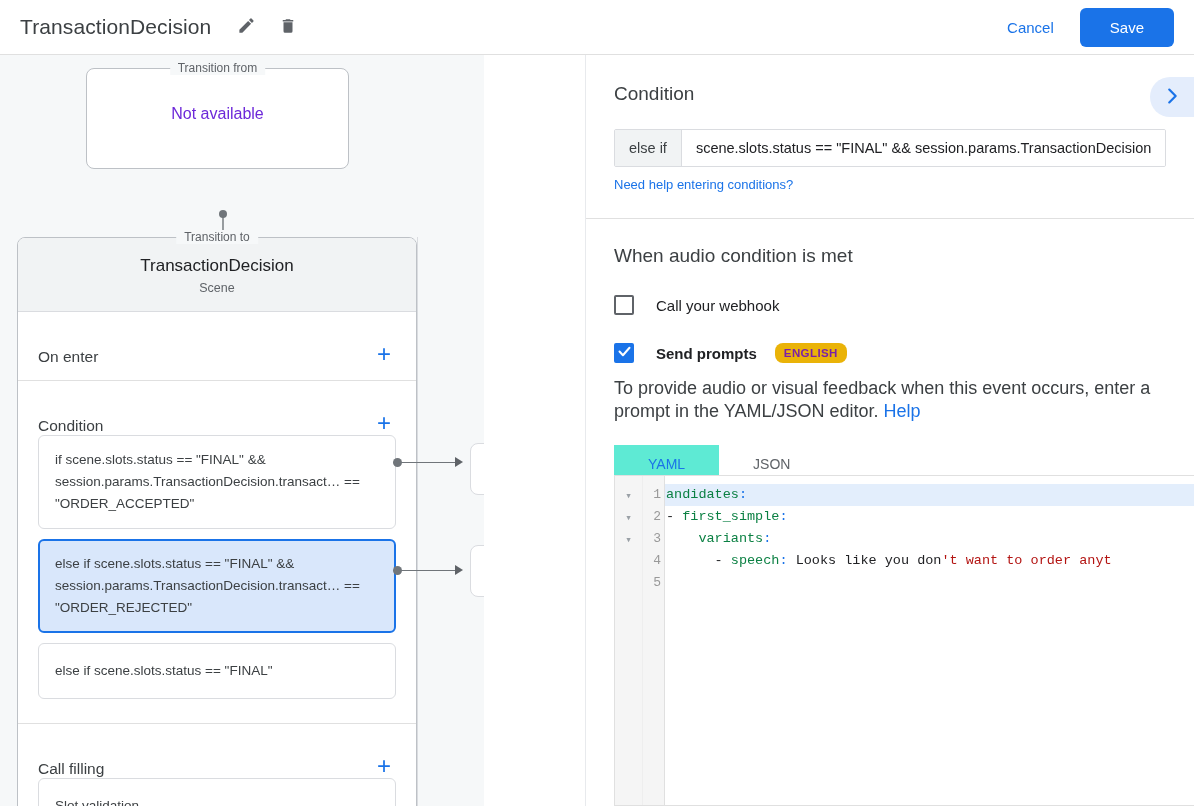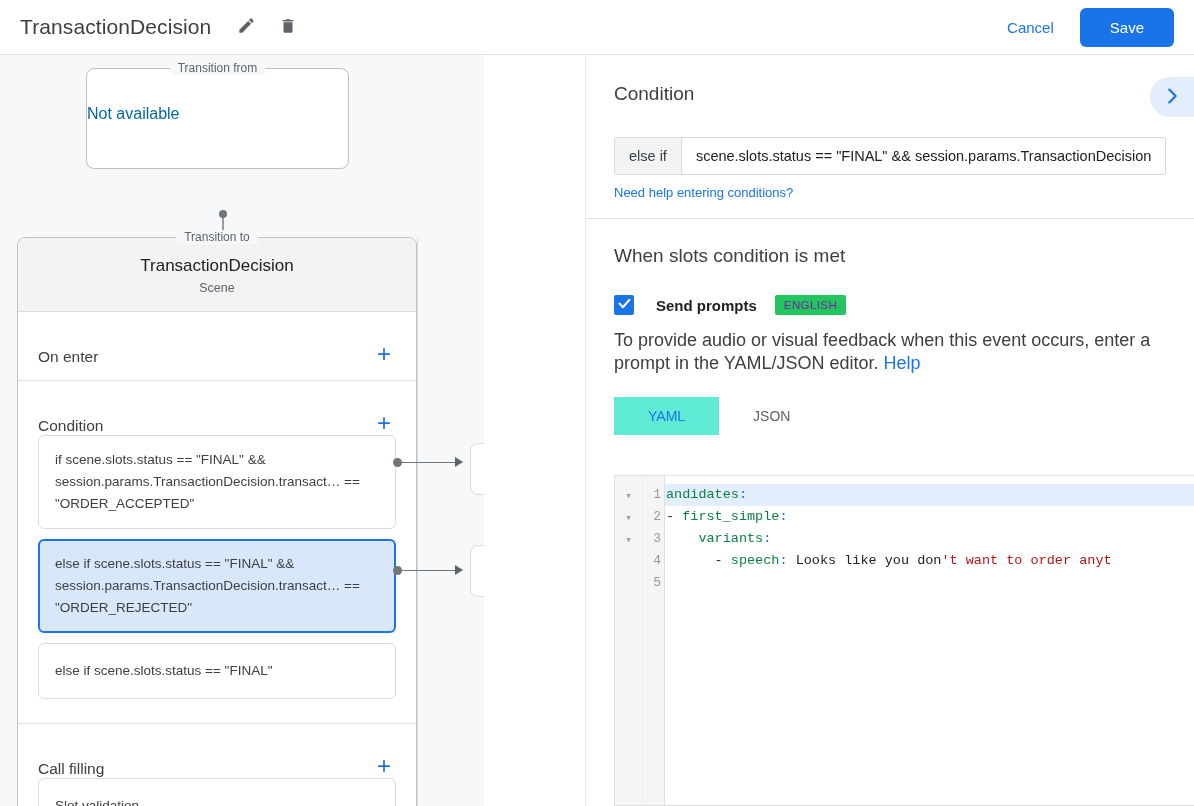--- a/index.html
+++ b/index.html
@@ -47,21 +47,21 @@
   .group-box {
     border: 1px solid #bdc1c6; border-radius: 8px; background: #ffffff; position: relative;
   }
   .group-legend {
     position: absolute; top: -8px; left: 50%; transform: translateX(-50%);
     background: #f6f8f9; padding: 0 8px; font-size: 12px; color: #5f6368; white-space: nowrap;
   }
 
   
   #transition-from-group { left: 86px; top: 13px; width: 263px; height: 101px; }
-  #transition-from-label { font-size: 16px; color: #0369a1; padding-top: 36px; }
+  #transition-from-label { font-size: 16px; color: #6d28d9; text-align: center; padding-top: 36px; }
 
   
   #connector-vertical { position: absolute; left: 216px; top: 155px; }
 
   
   #scene-card {
     position: absolute; left: 17px; top: 182px; width: 400px;
     border: 1px solid #bdc1c6; border-radius: 8px; background: #ffffff; overflow: visible;
   }
   #scene-header {
@@ -124,21 +124,21 @@
   #cond-head {
     height: 164px; border-bottom: 1px solid #e0e0e0; position: relative; padding: 0 28px;
   }
   #condition-heading { font-size: 19px; color: #3c4043; padding-top: 28px; }
   #expand-panel-button {
     position: absolute; right: 0; top: 22px; width: 44px; height: 40px;
     background: #e4edfc; border: none; border-top-left-radius: 20px; border-bottom-left-radius: 20px;
     display: flex; align-items: center; justify-content: center; cursor: pointer; color: #1a73e8;
   }
   #condition-row {
-    display: flex; margin-top: 32px; width: 552px; height: 38px;
+    display: flex; margin-top: 24px; width: 552px; height: 38px;
     border: 1px solid #dadce0; border-radius: 2px; overflow: hidden;
   }
   #condition-prefix {
     background: #f1f3f4; border-right: 1px solid #dadce0; display: flex; align-items: center;
     padding: 0 14px; font-size: 14.5px; color: #3c4043; flex: none;
   }
   #condition-input {
     flex: 1; border: none; outline: none; padding: 0 14px; font-size: 14.5px; color: #202124;
     font-family: "Liberation Sans", sans-serif; background: #ffffff;
   }
@@ -154,22 +154,22 @@
     width: 20px; height: 20px; border: 2px solid #5f6368; border-radius: 2px;
     background: #ffffff; cursor: pointer; flex: none;
   }
   .cbox.checked {
     background: #1a73e8; border-color: #1a73e8;
     display: flex; align-items: center; justify-content: center;
   }
   .check-label { margin-left: 22px; font-size: 15px; color: #202124; }
   .check-label.bold { font-weight: bold; }
   #lang-badge {
-    margin-left: 18px; background: #22c55e; color: #7b21a8; font-size: 11.5px;
-    padding: 4px 9px; letter-spacing: .4px; border-radius: 2px;
+    margin-left: 18px; background: #eab308; color: #7b21a8; font-size: 11.5px;
+    padding: 4px 9px; letter-spacing: .4px; border-radius: 8px; font-weight: bold;
   }
   #prompt-hint {
     margin-top: 14px; font-size: 18px; color: #3c4043; line-height: 23px; max-width: 552px;
   }
   #prompt-hint a { color: #1a73e8; text-decoration: none; cursor: pointer; }
 
   #editor-tabs { display: flex; margin-top: 22px; }
   .ed-tab {
     padding: 11px 34px; font-size: 14px; color: #5f6368; cursor: pointer;
     border: none; background: transparent; font-family: "Liberation Sans", sans-serif;
@@ -312,22 +312,26 @@
 
     <div id="condition-row">
       <div id="condition-prefix">else if</div>
       <input id="condition-input" type="text" value="scene.slots.status == &quot;FINAL&quot; &amp;&amp; session.params.TransactionDecision." style="">
     </div>
 
     <a id="help-link">Need help entering conditions?</a>
   </div>
 
   <div id="when-section">
-    <div id="when-heading">When slots condition is met</div>
-
+    <div id="when-heading">When audio condition is met</div>
+
+    <div class="check-row">
+      <div class="cbox"></div>
+      <span class="check-label">Call your webhook</span>
+    </div>
 
     <div class="check-row">
       <div class="cbox checked">
         <span>
           <svg width="15" height="15" viewBox="0 0 24 24" fill="none" stroke="#ffffff" stroke-width="3.2" stroke-linecap="round" stroke-linejoin="round">
               <polyline points="4 12 9.5 18 20 6"></polyline>
             </svg>
         </span>
       </div>
       <span class="check-label bold">Send prompts</span>

